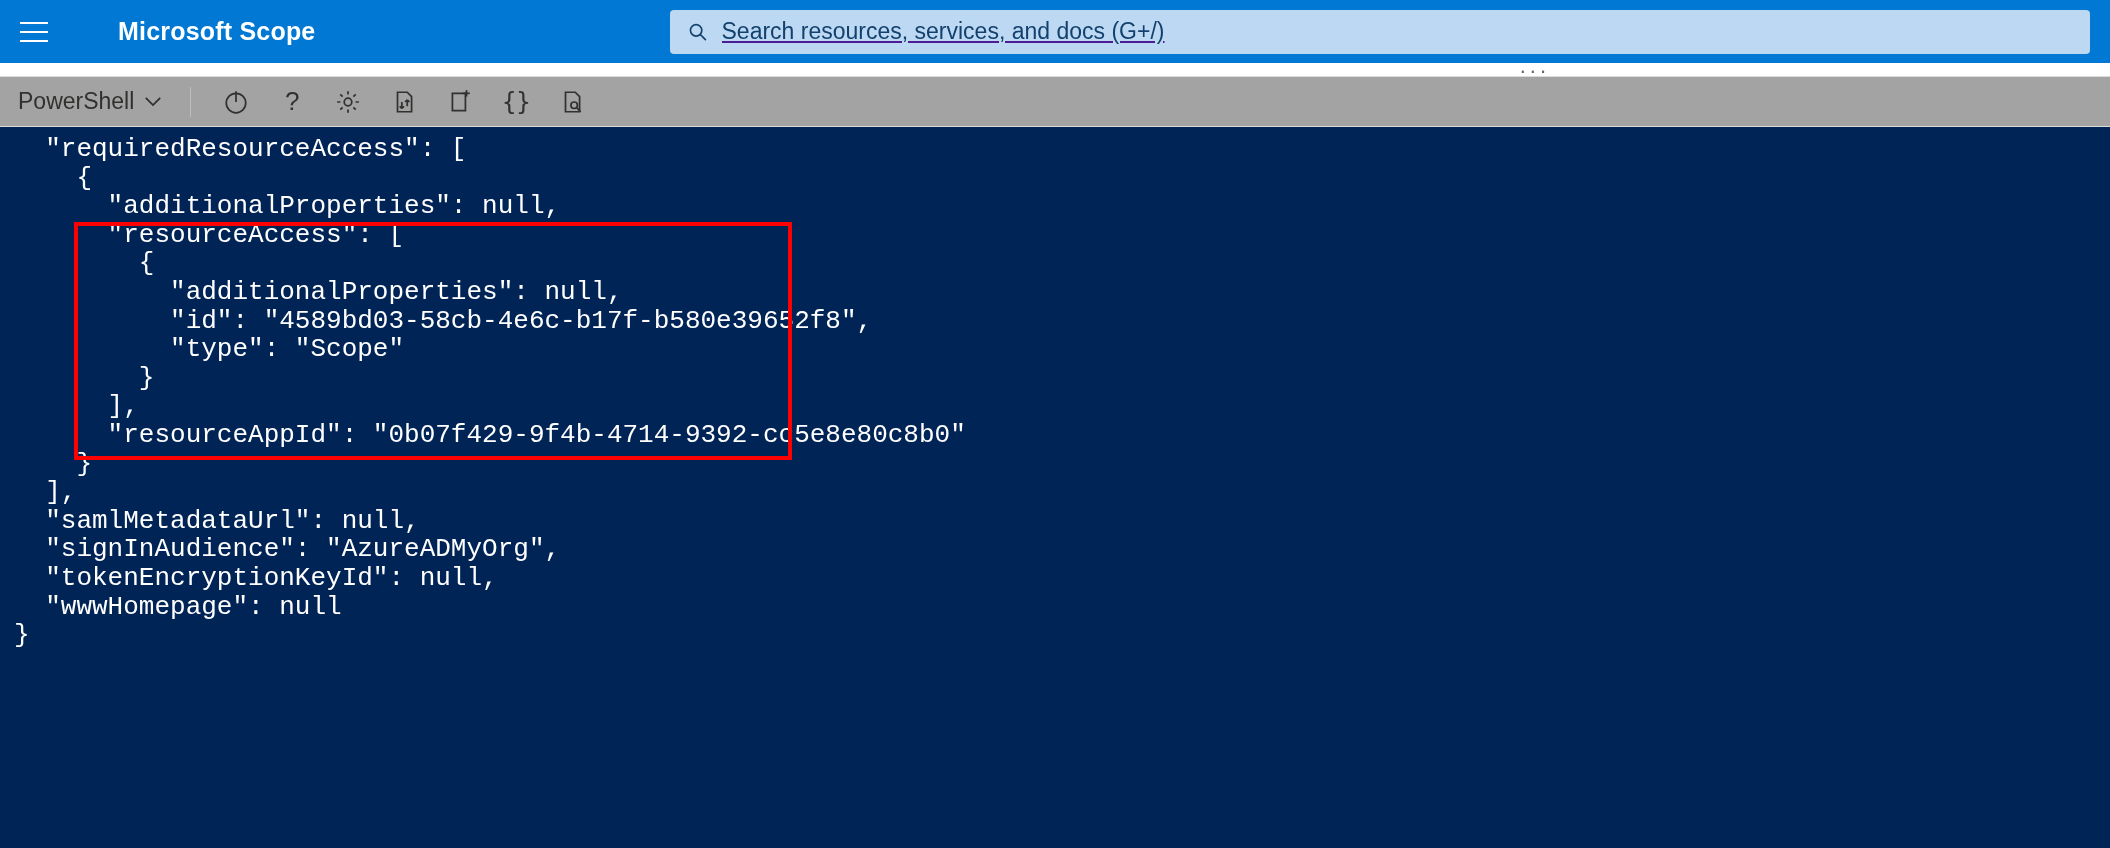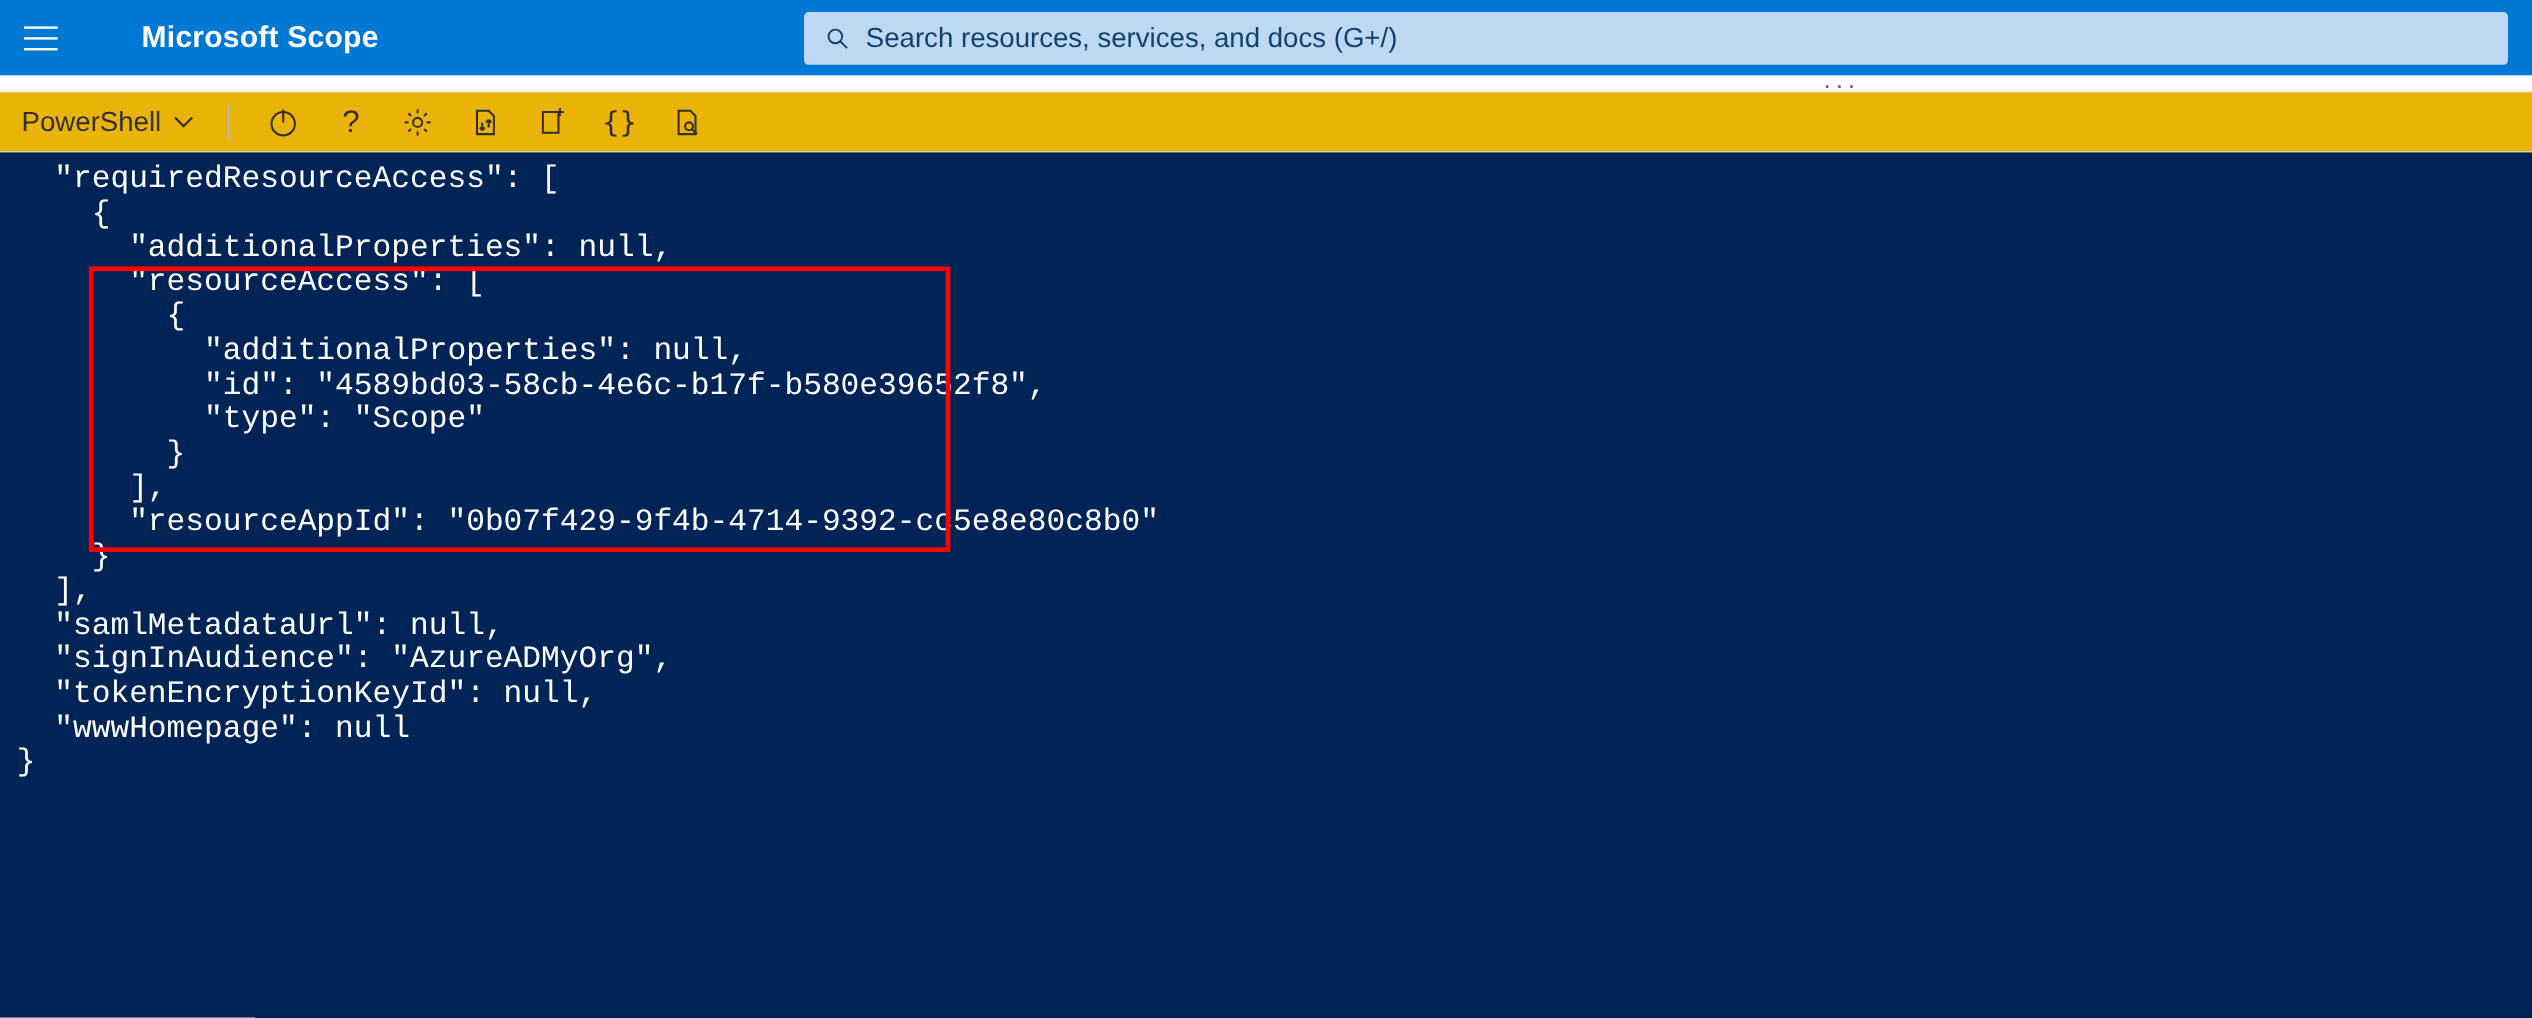--- a/index.html
+++ b/index.html
@@ -24,33 +24,33 @@
       display: flex;
       align-items: center;
       padding: 0 18px;
       gap: 14px;
       margin-left: auto;
       flex: 0 0 1420px;
     }
     .search-box svg { width:20px; height:20px; stroke:#13416e; fill:none; stroke-width:2; }
     .search-input {
       background: transparent; border: none; outline: none;
-      font-size: 23px; color: #4c1d95; width: 100%;
+      font-size: 23px; color: #4c1d95; width: 100%; text-decoration: underline;
     }
     .search-input::placeholder { color: #13416e; }
 
     
     .breadcrumb {
       height: 14px; background:#fff; border-bottom: 1px solid #dcdcdc;
     }
     .breadcrumb .dots { float:right; margin-right: 560px; color:#666; font-size:22px; letter-spacing:4px; line-height:6px; }
 
     
     .shell-toolbar {
-      background:#eab308;
+      background:#a3a3a3;
       height:50px;
       display:flex;
       align-items:center;
       padding: 0 18px;
       gap: 22px;
       color:#323130;
       border-bottom: 1px solid #dcdcdc;
     }
     .shell-selector { display:flex; align-items:center; gap:10px; font-size:23px; cursor:pointer; }
     .chev { width:18px; height:11px; stroke:#323130; stroke-width:2; fill:none; }

